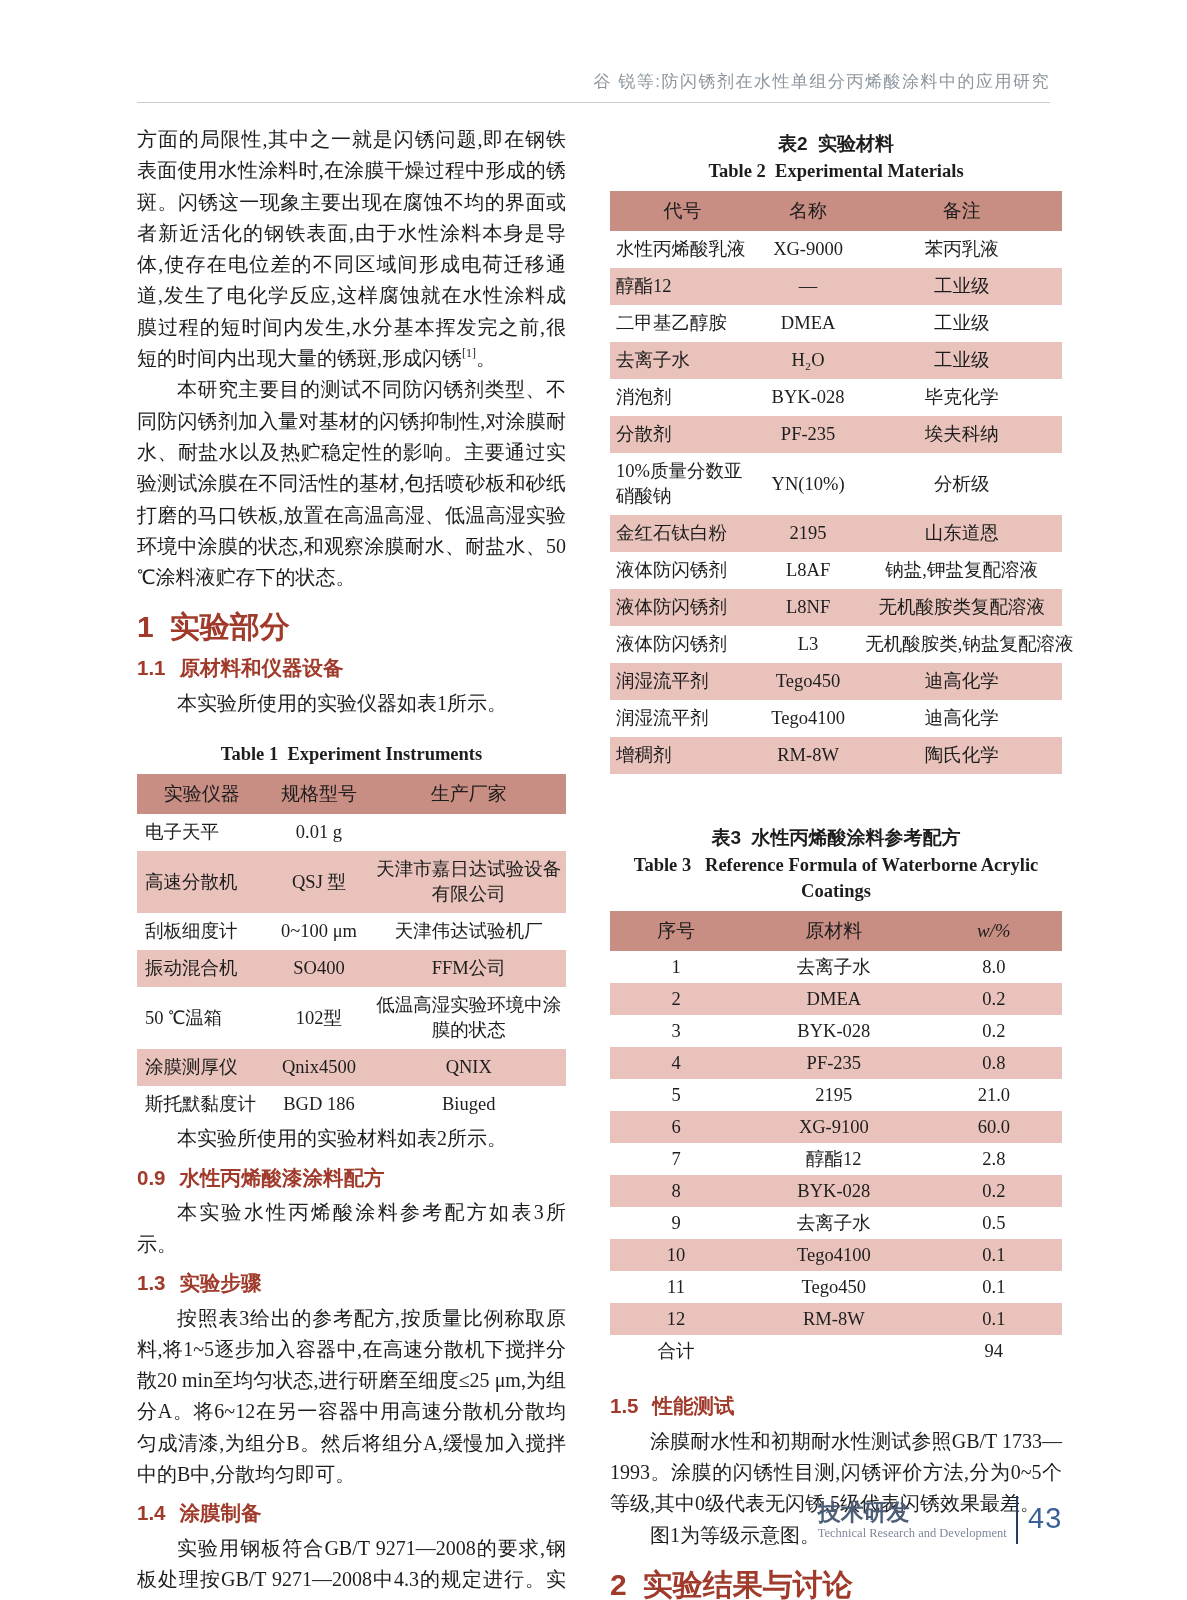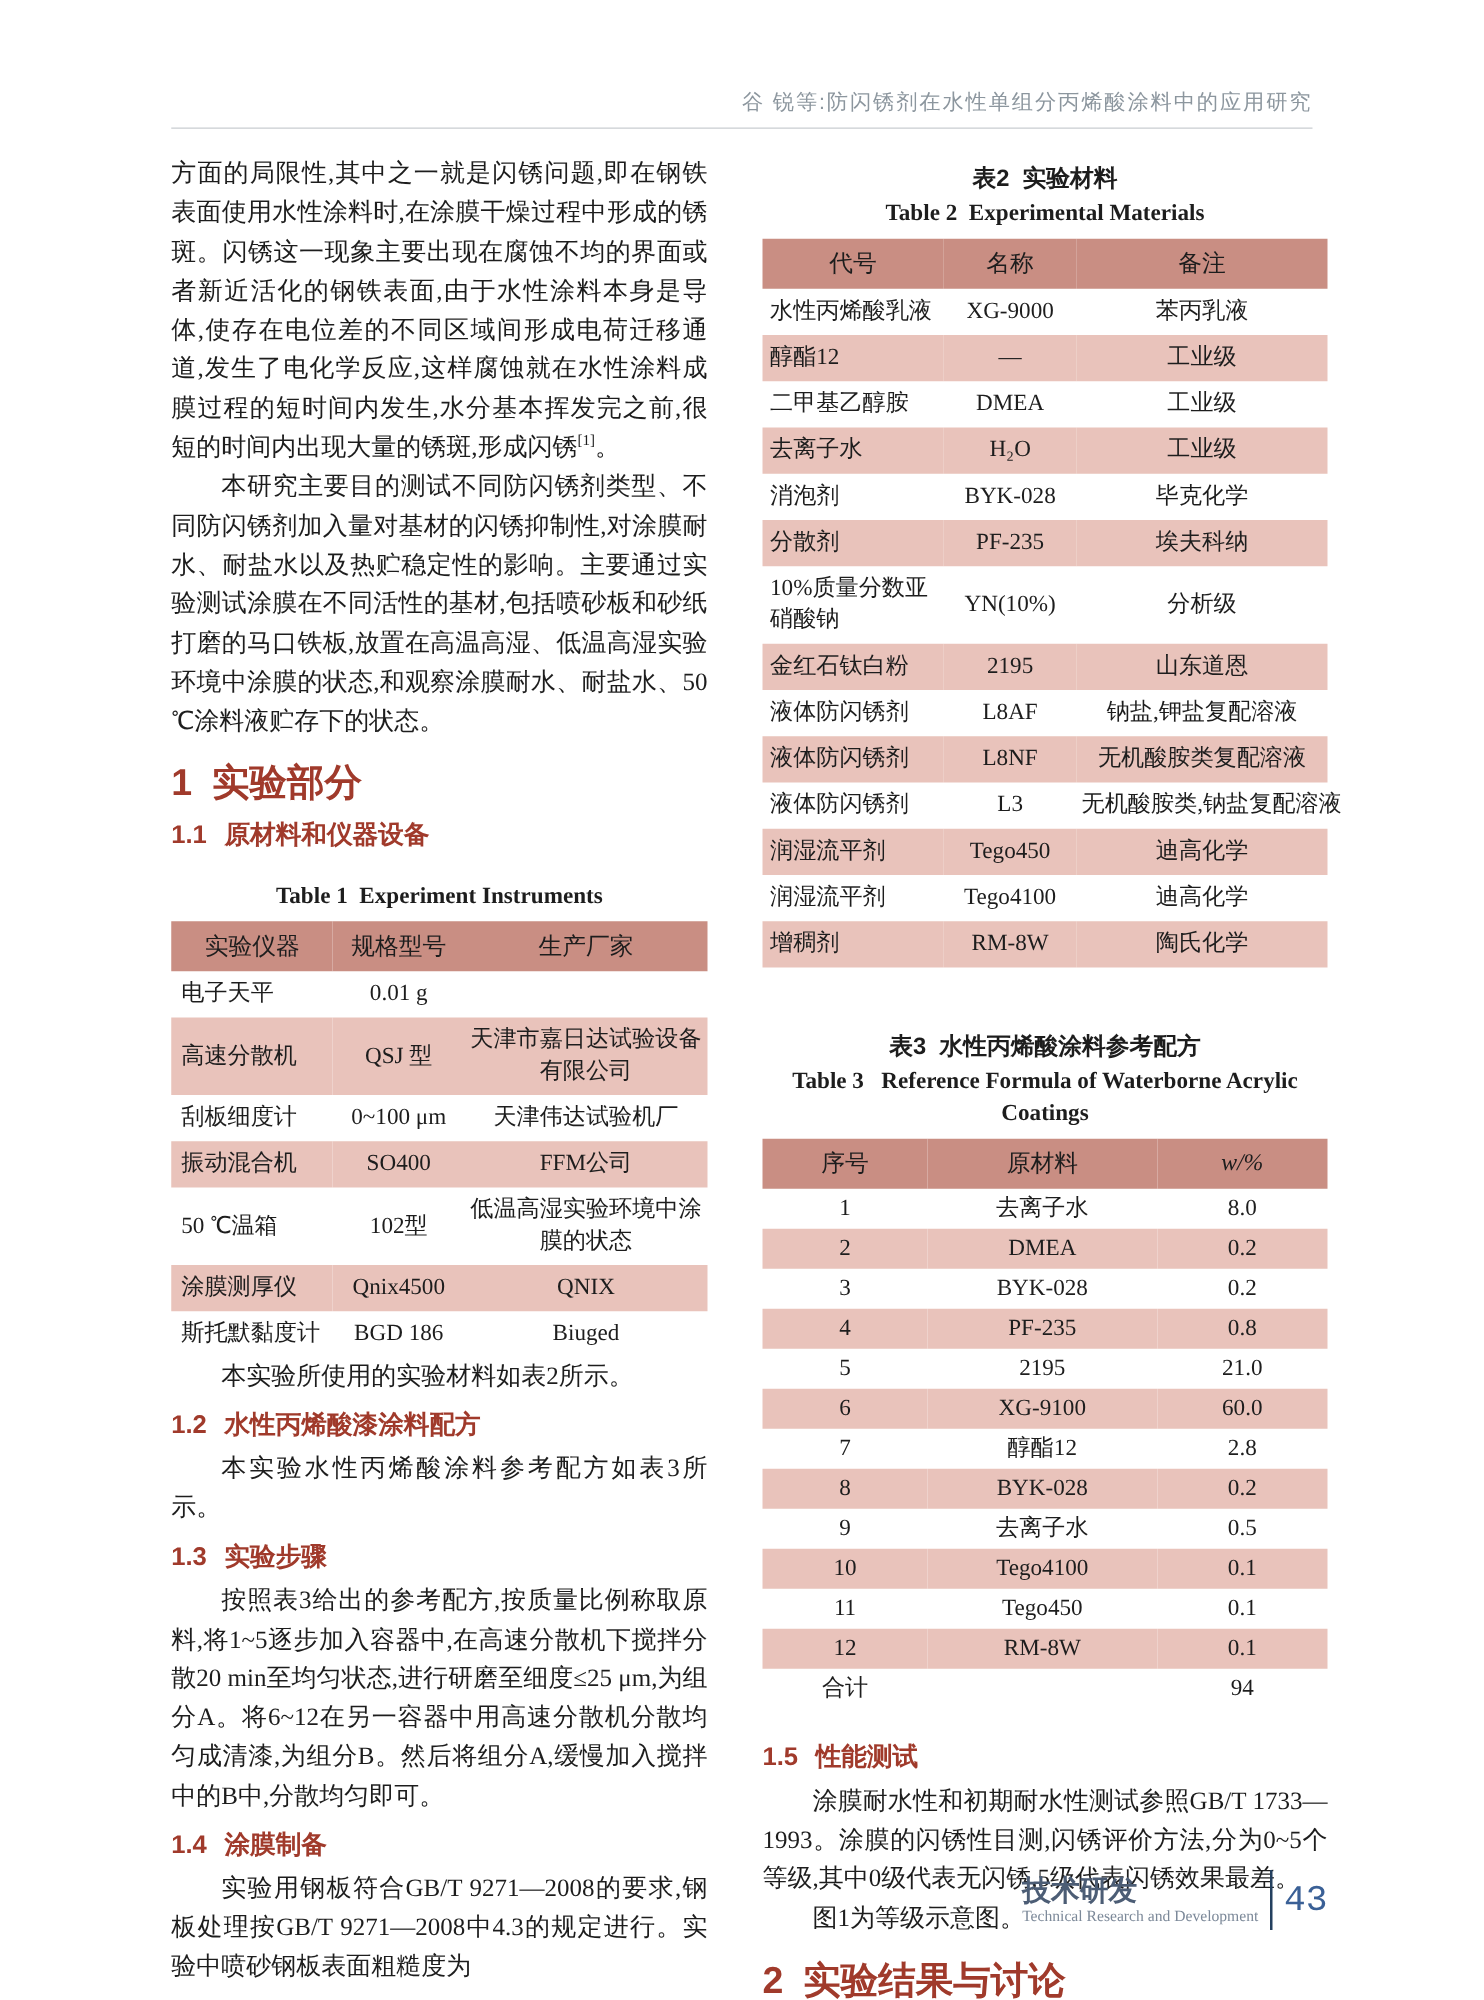--- a/index.html
+++ b/index.html
@@ -85,20 +85,21 @@
     <span>谷  锐等:防闪锈剂在水性单组分丙烯酸涂料中的应用研究</span>
   </div>
   <div class="header-rule"></div>
 
   <div class="col-left">
     <p class="body"><span>方面的局限性,其中之一就是闪锈问题,即在钢铁表面使用水性涂料时,在涂膜干燥过程中形成的锈斑。闪锈这一现象主要出现在腐蚀不均的界面或者新近活化的钢铁表面,由于水性涂料本身是导体,使存在电位差的不同区域间形成电荷迁移通道,发生了电化学反应,这样腐蚀就在水性涂料成膜过程的短时间内发生,水分基本挥发完之前,很短的时间内出现大量的锈斑,形成闪锈</span><sup class="ref">[1]</sup><span>。</span></p>
     <p class="body indent">本研究主要目的测试不同防闪锈剂类型、不同防闪锈剂加入量对基材的闪锈抑制性,对涂膜耐水、耐盐水以及热贮稳定性的影响。主要通过实验测试涂膜在不同活性的基材,包括喷砂板和砂纸打磨的马口铁板,放置在高温高湿、低温高湿实验环境中涂膜的状态,和观察涂膜耐水、耐盐水、50 ℃涂料液贮存下的状态。</p>
 
     <div class="sec1"><span class="num">1</span><span>实验部分</span></div>
     <div class="sec2"><span class="num">1.1</span><span>原材料和仪器设备</span></div>
+    <p class="body indent">本实验所使用的实验仪器如表1所示。</p>
 
     <div class="tbl-block">
       <div class="tbl-title-en">Table 1  Experiment Instruments</div>
       <table class="t1">
           <thead>
             <tr>
               <th>实验仪器</th>
               <th>规格型号</th>
               <th>生产厂家</th>
             </tr>
@@ -137,21 +138,21 @@
             <tr>
               <td>斯托默黏度计</td>
               <td>BGD 186</td>
               <td>Biuged</td>
             </tr>
           </tbody>
         </table>
     </div>
 
     <p class="body indent after-table">本实验所使用的实验材料如表2所示。</p>
-    <div class="sec2"><span class="num">1.2</span><span>水性丙烯酸漆涂料配方</span></div>
+    <div class="sec2"><span class="num">0.9</span><span>水性丙烯酸漆涂料配方</span></div>
     <p class="body indent">本实验水性丙烯酸涂料参考配方如表3所示。</p>
     <div class="sec2"><span class="num">1.3</span><span>实验步骤</span></div>
     <p class="body indent">按照表3给出的参考配方,按质量比例称取原料,将1~5逐步加入容器中,在高速分散机下搅拌分散20 min至均匀状态,进行研磨至细度≤25 μm,为组分A。将6~12在另一容器中用高速分散机分散均匀成清漆,为组分B。然后将组分A,缓慢加入搅拌中的B中,分散均匀即可。</p>
     <div class="sec2"><span class="num">1.4</span><span>涂膜制备</span></div>
     <p class="body indent"><span>实验用钢板符合GB/T 9271—2008的要求,钢板处理按GB/T 9271—2008中4.3的规定进行。实验中喷砂钢板表面粗糙度为</span></p>
   </div>
 
   <div class="col-right">
     <div>
       <div class="tbl-title-cn">表2  实验材料</div>

